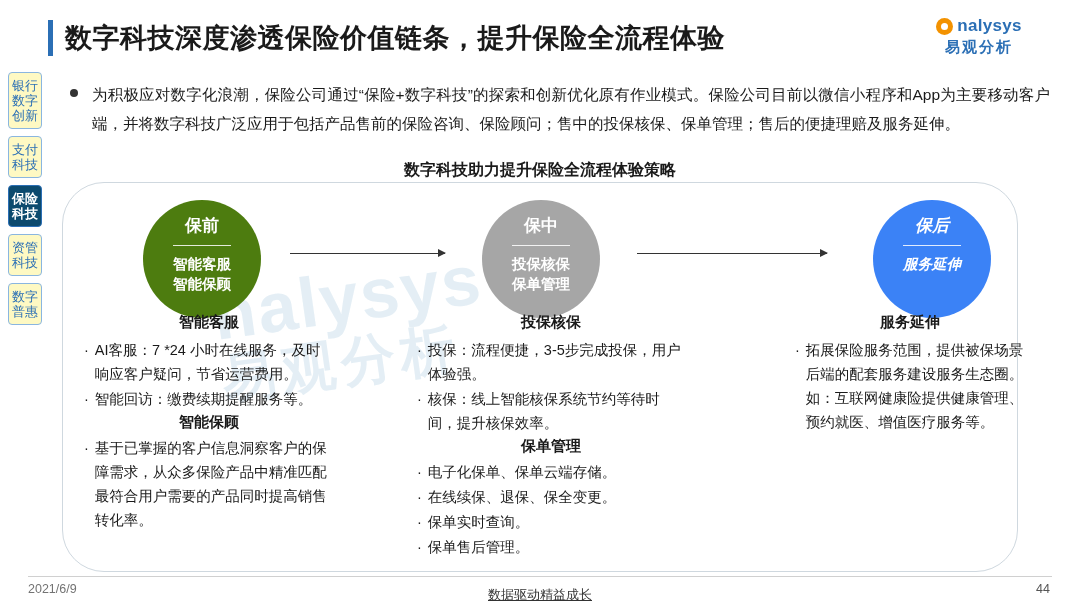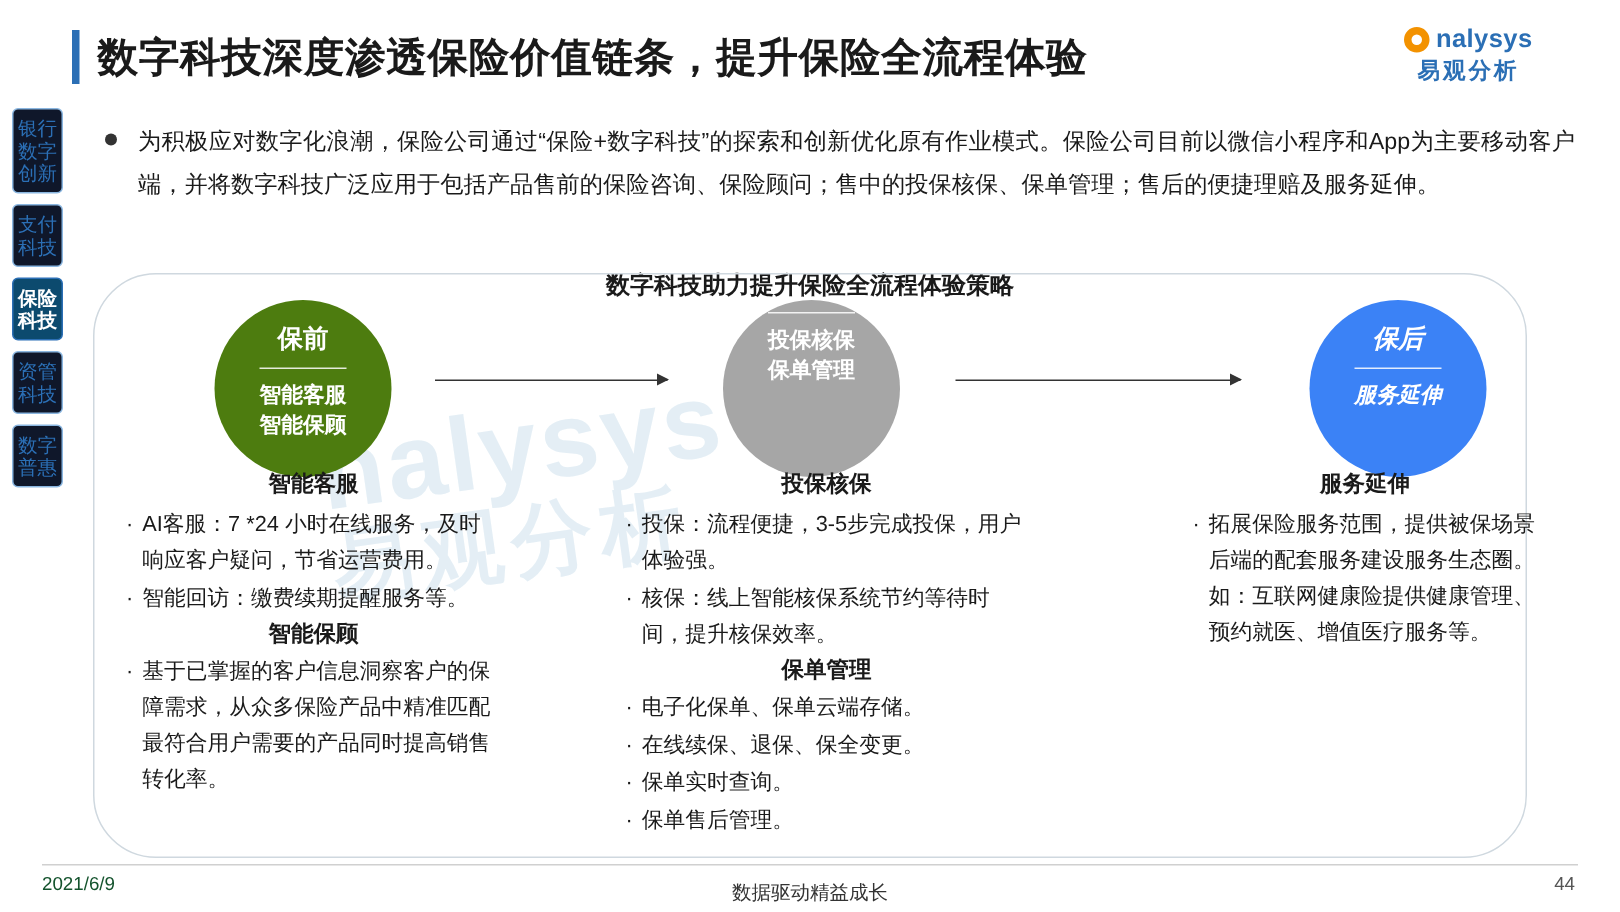--- a/index.html
+++ b/index.html
@@ -80,21 +80,21 @@
     width: 34px;
     margin-bottom: 7px;
     border: 1px solid #8ab6e0;
     border-radius: 4px;
     color: #2b6fb5;
     font-size: 13px;
     line-height: 15px;
     text-align: center;
     padding: 5px 3px;
     letter-spacing: 0px;
-    background: #0f172a;
+    background: #fef9c3;
   }
   .tab.active {
     background: #0c4a6e;
     color: #ffffff;
     border-color: #2b6fb5;
     font-weight: bold;
   }
 
   
   .intro {
@@ -119,21 +119,20 @@
   }
 
   
   .section-title {
     position: absolute;
     top: 160px; left: 0; width: 1080px;
     text-align: center;
     font-size: 16px;
     font-weight: bold;
     color: #1a1a1a;
-    margin-top: 20px;
   }
 
   
   .panel {
     position: absolute;
     left: 62px; top: 182px;
     width: 956px; height: 390px;
     border: 1px solid #cfd8df;
     border-radius: 42px;
     background: transparent;
@@ -231,28 +230,29 @@
   .footer-line {
     position: absolute;
     left: 28px; top: 576px;
     width: 1024px; height: 1px;
     background: #d0d0d0;
   }
   .footer-date {
     position: absolute;
     left: 28px; top: 582px;
     font-size: 12.5px;
-    color: #14532d;
+    color: #737373;
   }
   .footer-center {
     position: absolute;
     left: 0; top: 586px; width: 1080px;
     text-align: center;
     font-size: 13px;
     color: #333;
+    text-decoration: underline;
   }
   .footer-page {
     position: absolute;
     right: 30px; top: 582px;
     font-size: 12.5px;
     color: #555;
   }
 </style>
 </head>
 <body>
@@ -298,20 +298,21 @@
   <div class="arrow arrow-2"></div>
 
   <div class="circle c-pre">
     <div class="c-title">保前</div>
     <div class="c-div"></div>
     <div class="c-line">智能客服</div>
     <div class="c-line">智能保顾</div>
   </div>
 
   <div class="circle c-mid">
+    <div class="c-title">保中</div>
     <div class="c-div"></div>
     <div class="c-line">投保核保</div>
     <div class="c-line">保单管理</div>
   </div>
 
   <div class="circle c-post">
     <div class="c-title">保后</div>
     <div class="c-div"></div>
     <div class="c-line">服务延伸</div>
   </div>

